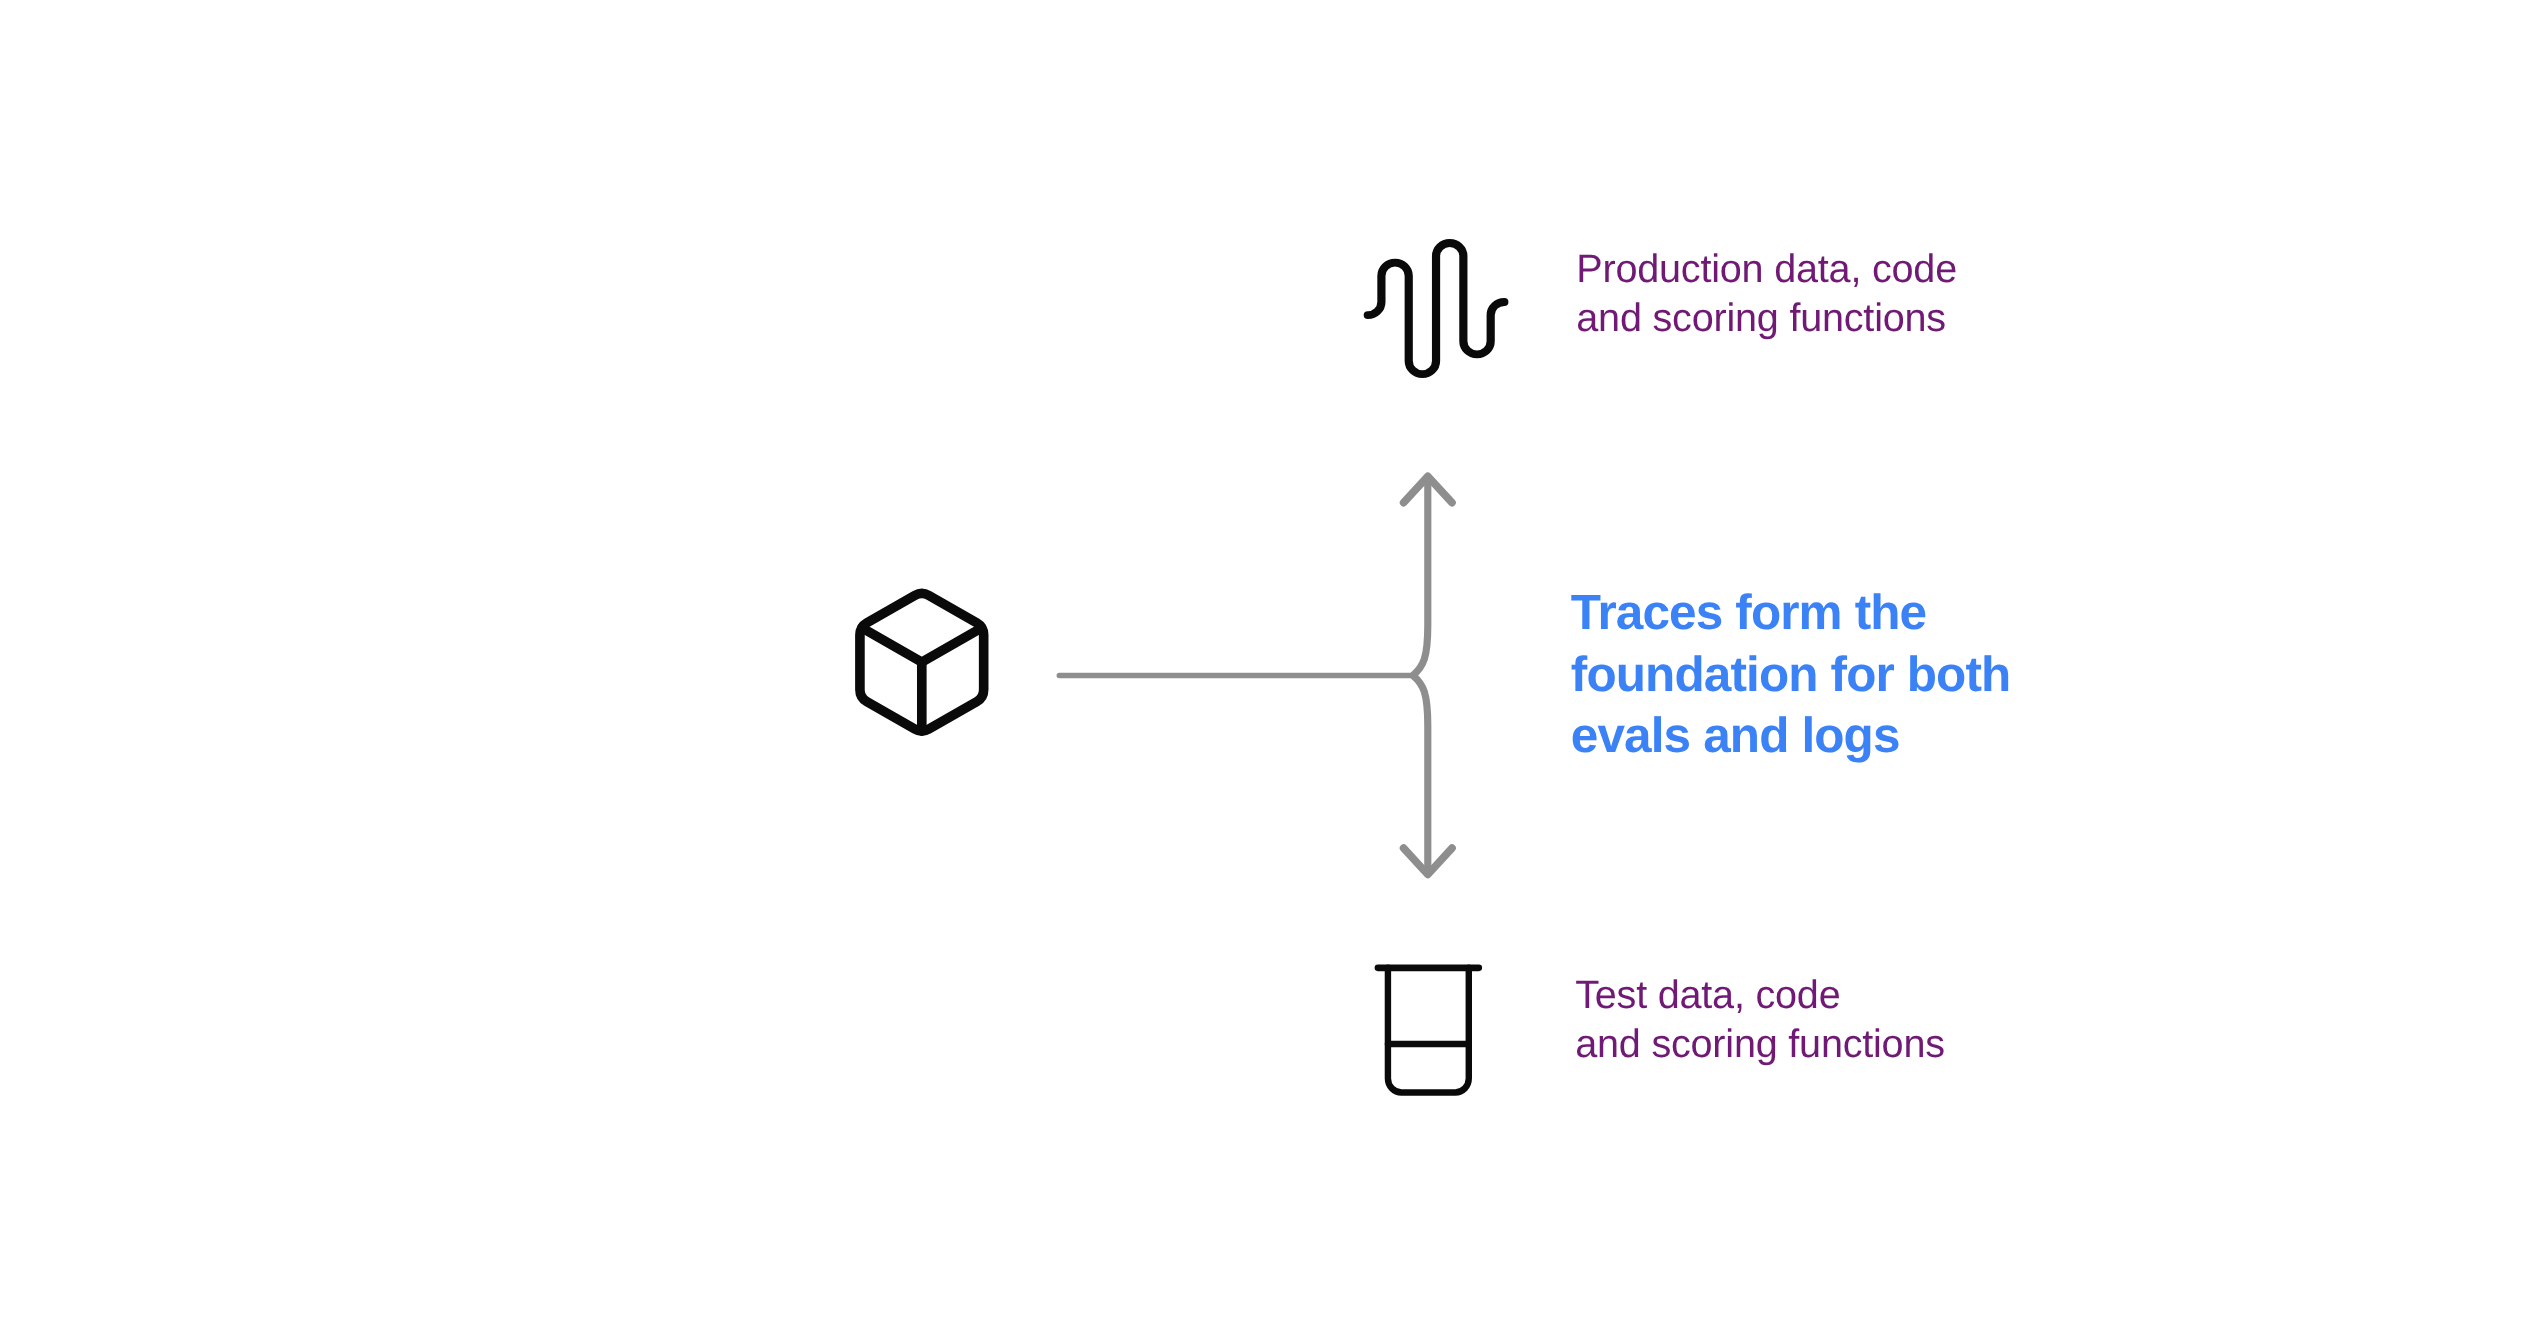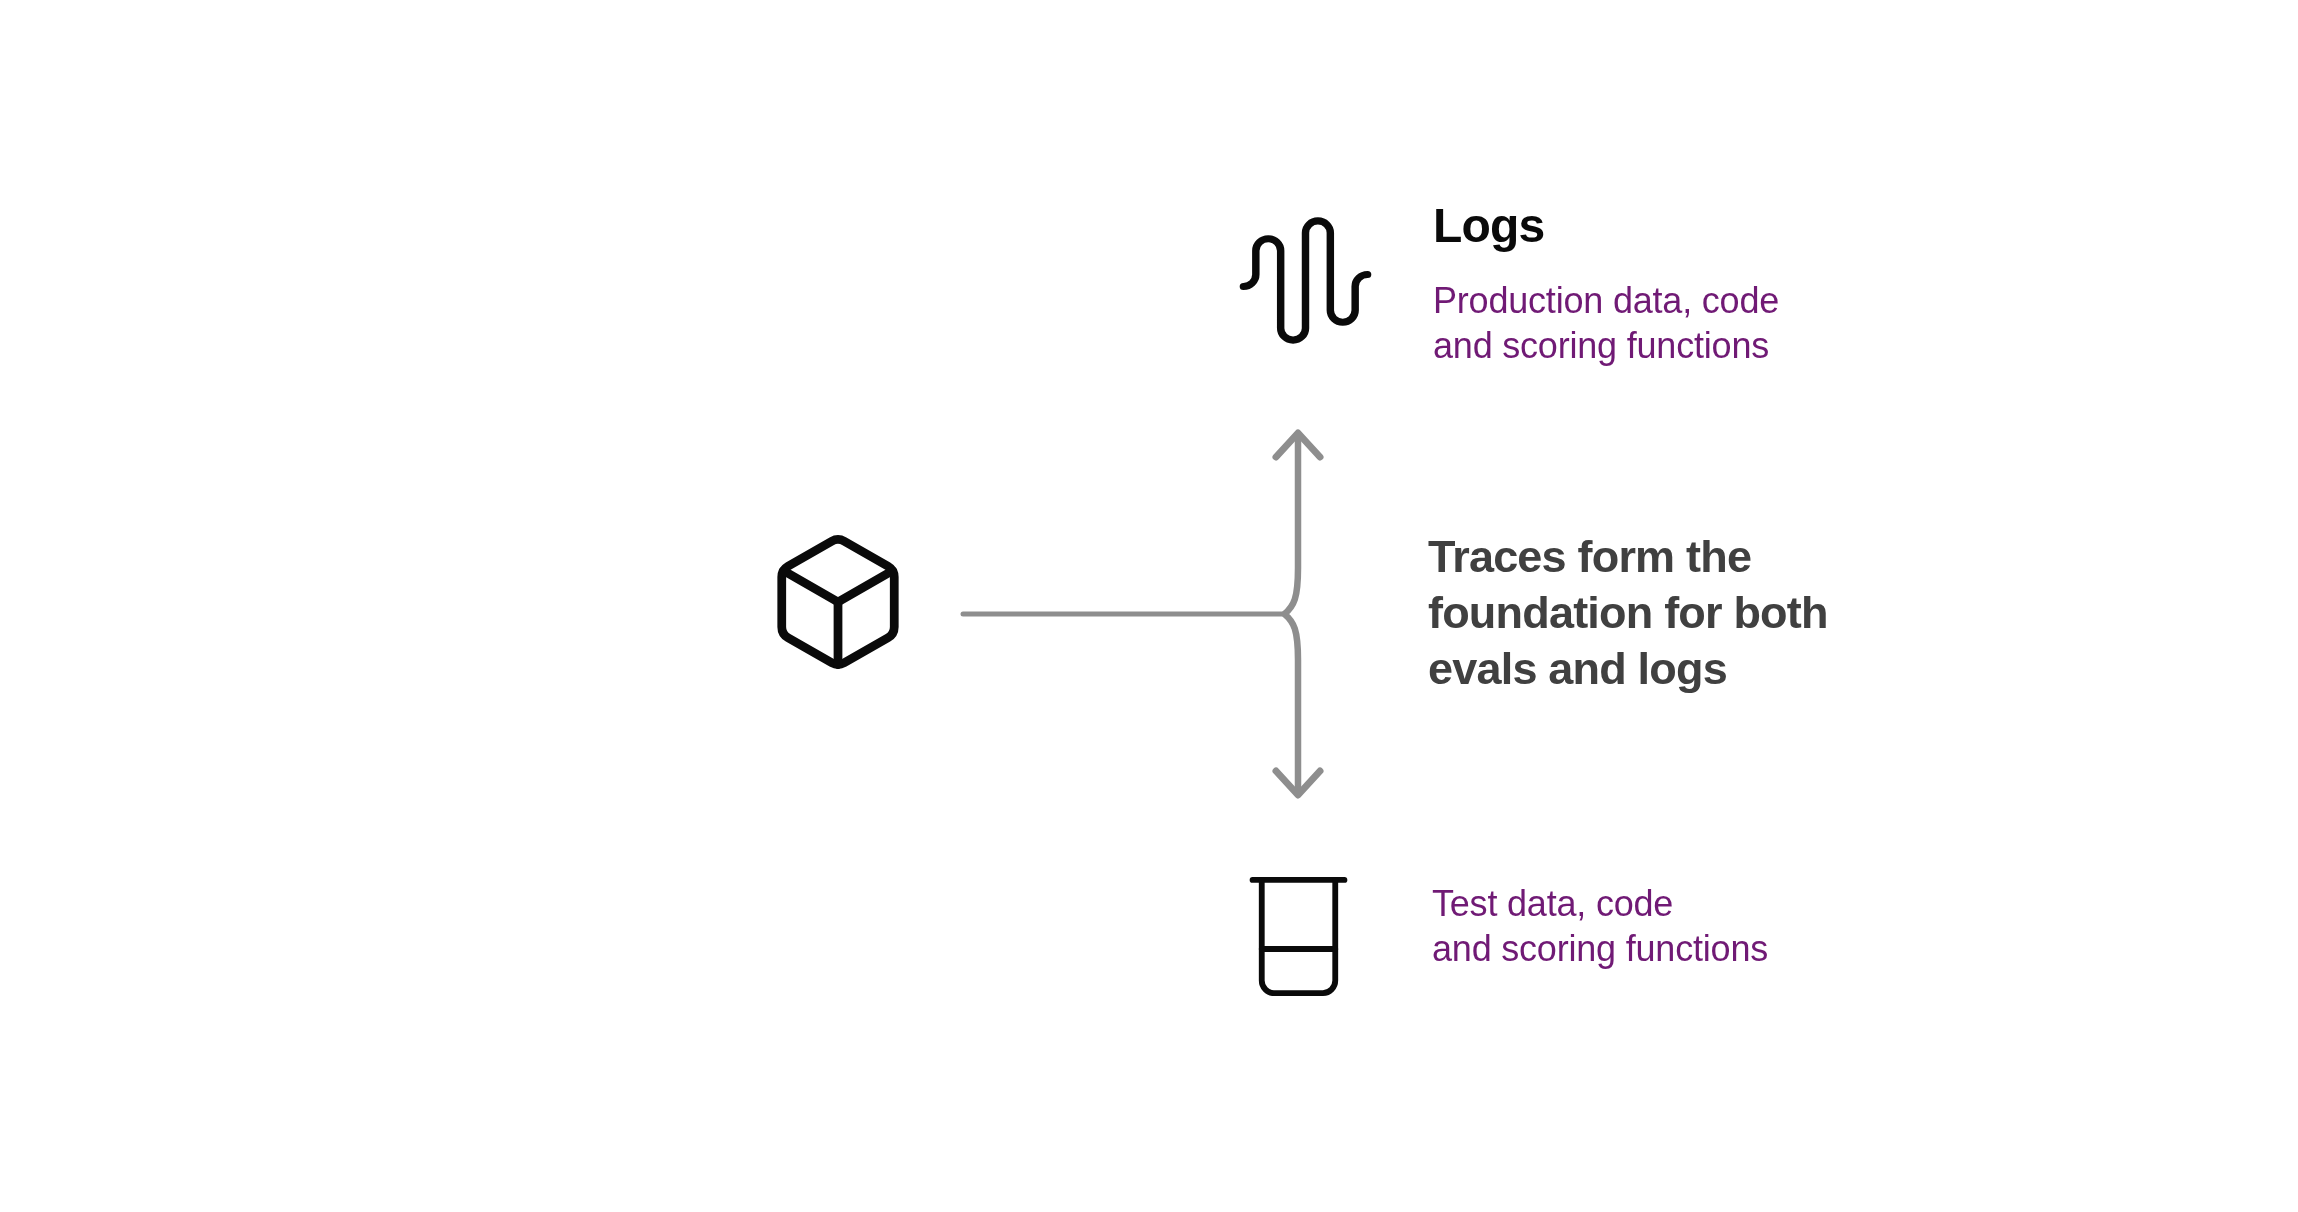--- a/index.html
+++ b/index.html
@@ -53,21 +53,21 @@
   .annotation {
     position: absolute;
     left: 1428px;
     top: 529px;
     width: 720px;
     margin: 0;
     font-size: 45px;
     line-height: 56px;
     font-weight: 600;
     letter-spacing: -0.8px;
-    color: #404040;
+    color: #3b82f6;
     white-space: pre-line;
   }
   .node-traces { left: 343px; top: 533px; }
   .node-logs   { left: 1433px; top: 197px; }
   .node-evals  { left: 1432px; top: 857px; }
 
   .box-icon-svg      { left: 763px;  top: 527px; width: 150px; height: 150px; }
   .waveform-icon-svg { left: 1231px; top: 209px; width: 149px; height: 143px; }
   .beaker-icon-svg   { left: 1225px; top: 861px; width: 147px; height: 151px; }
 </style>
@@ -96,21 +96,20 @@
   </svg>
 
   <svg class="icon-svg beaker-icon-svg" viewBox="0 0 24 24" preserveAspectRatio="none" stroke="#0a0a0a" stroke-width="0.95" stroke-linecap="round" stroke-linejoin="round" xmlns="http://www.w3.org/2000/svg">
     <path d="M4.5 3h15"></path>
     <path d="M6 3v16a2 2 0 0 0 2 2h8a2 2 0 0 0 2-2V3"></path>
     <path d="M6 14h12"></path>
   </svg>
 
 
   <div class="node node-logs">
-    <h2 class="node-title">Logs</h2>
     <p class="node-desc">Production data, code
 and scoring functions</p>
   </div>
 
   <div class="node node-evals">
     <p class="node-desc">Test data, code
 and scoring functions</p>
   </div>
 
   <p class="annotation">Traces form the

